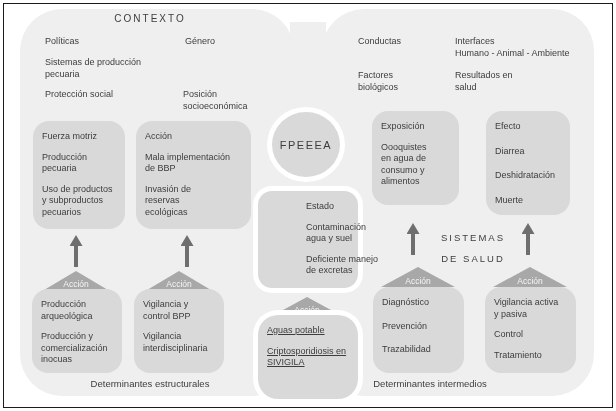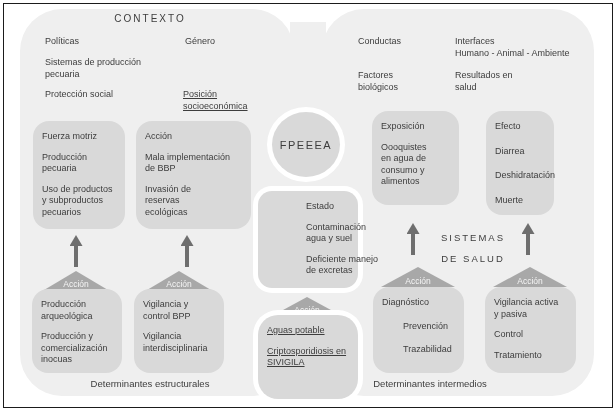--- a/index.html
+++ b/index.html
@@ -7,21 +7,21 @@
     position:relative;width:616px;height:411px;background:#ffffff;overflow:hidden;
     font-family:"Liberation Sans","DejaVu Sans",sans-serif;color:#3d3d3d;
   }
   .frame{position:absolute;left:3px;top:3px;width:608px;height:403px;border:1px solid #1b1b1b;}
   .panel{position:absolute;background:#efefef;border-radius:42px;}
   .spine{position:absolute;background:#efefef;}
   .heading{position:absolute;font-size:10px;letter-spacing:2px;text-align:center;}
   .ctx{position:absolute;font-size:9px;line-height:12px;}
   .gbox{position:absolute;background:#d9d9d9;border-radius:16px;padding:10px 9px;font-size:9px;line-height:11.5px;box-sizing:border-box;}
   .gbox .ln + .ln{margin-top:9px;}
-  .gap12 .ln + .ln{margin-top:12px;margin-left:21px;}
+  .gap12 .ln + .ln{margin-top:12px;}
   .gap13 .ln + .ln{margin-top:13px;}
   .halo{box-shadow:0 0 0 5px #ffffff;}
   .circle{
     position:absolute;background:#d9d9d9;border-radius:50%;
     display:flex;align-items:center;justify-content:center;
     font-size:11px;letter-spacing:1.5px;
   }
   .pennant{
     position:absolute;background:#a8a8a8;
     clip-path:polygon(50% 0,100% 100%,0 100%);
@@ -42,21 +42,21 @@
 
   <div class="panel" style="left:20px;top:9px;width:274px;height:387px;"></div>
   <div class="panel" style="left:322px;top:9px;width:272px;height:387px;"></div>
   <div class="spine" style="left:290px;top:22px;width:36px;height:374px;"></div>
 
   <div class="heading" style="left:70px;top:13px;width:160px;">CONTEXTO</div>
   <div class="ctx" style="left:45px;top:35px;">Políticas</div>
   <div class="ctx" style="left:45px;top:56px;width:112px;">Sistemas de producción pecuaria</div>
   <div class="ctx" style="left:45px;top:88px;">Protección social</div>
   <div class="ctx" style="left:185px;top:35px;">Género</div>
-  <div class="ctx" style="left:183px;top:88px;width:80px;text-decoration:underline;">Posición socioeconómica</div>
+  <div class="ctx" style="left:183px;top:88px;width:80px;">Posición socioeconómica</div>
 
   <div class="ctx" style="left:358px;top:35px;">Conductas</div>
   <div class="ctx" style="left:358px;top:69px;width:50px;">Factores biológicos</div>
   <div class="ctx" style="left:455px;top:35px;width:140px;">
     <div>Interfaces</div>
     <div>Humano - Animal - Ambiente</div>
   </div>
   <div class="ctx" style="left:455px;top:69px;width:68px;">Resultados en salud</div>
 
   <div class="circle halo" style="left:272px;top:112px;width:68px;height:65px;">FPEEEA</div>
@@ -73,21 +73,21 @@
   </div>
   <div class="gbox halo" style="left:258px;top:191px;width:100px;height:97px;border-radius:14px;padding-left:48px;">
     <div class="ln">Estado</div>
     <div class="ln" style="width:66px;">Contaminación agua y suel</div>
     <div class="ln" style="width:80px;">Deficiente manejo de excretas</div>
   </div>
   <div class="gbox" style="left:372px;top:111px;width:87px;height:94px;">
     <div class="ln">Exposición</div>
     <div class="ln" style="width:52px;">Oooquistes en agua de consumo y alimentos</div>
   </div>
-  <div class="gbox gap13" style="left:486px;top:111px;width:68px;height:104px;">
+  <div class="gbox gap13" style="left:486px;top:111px;width:84px;height:104px;">
     <div class="ln">Efecto</div>
     <div class="ln">Diarrea</div>
     <div class="ln">Deshidratación</div>
     <div class="ln">Muerte</div>
   </div>
 
   <div class="arrow" style="left:69px;top:235px;">
       <div class="head"></div>
       <div class="shaft"></div>
     </div>

